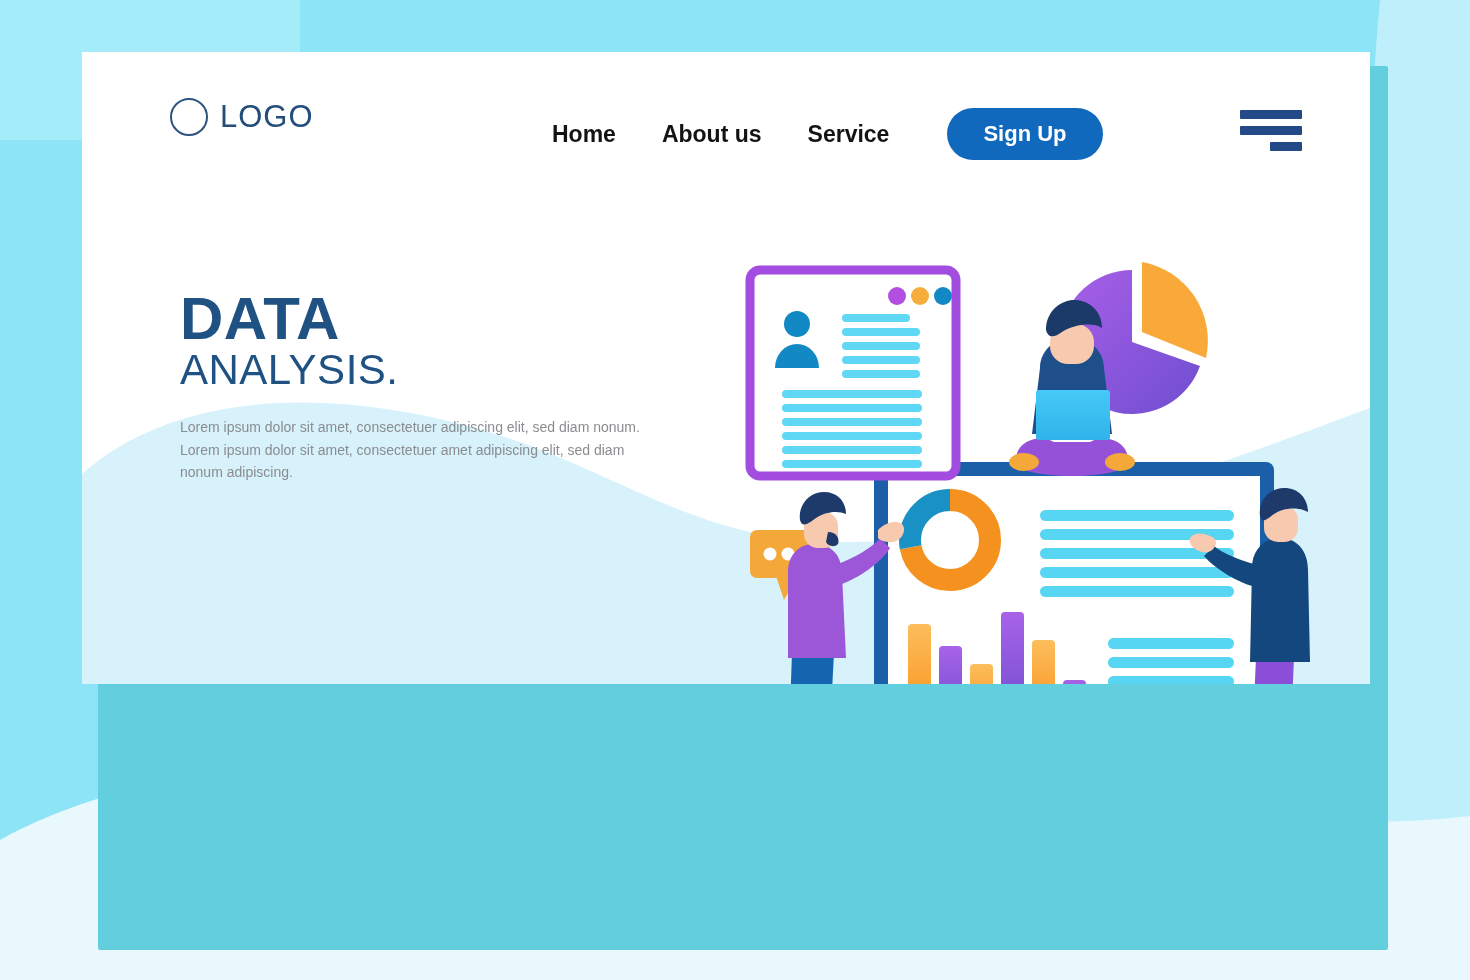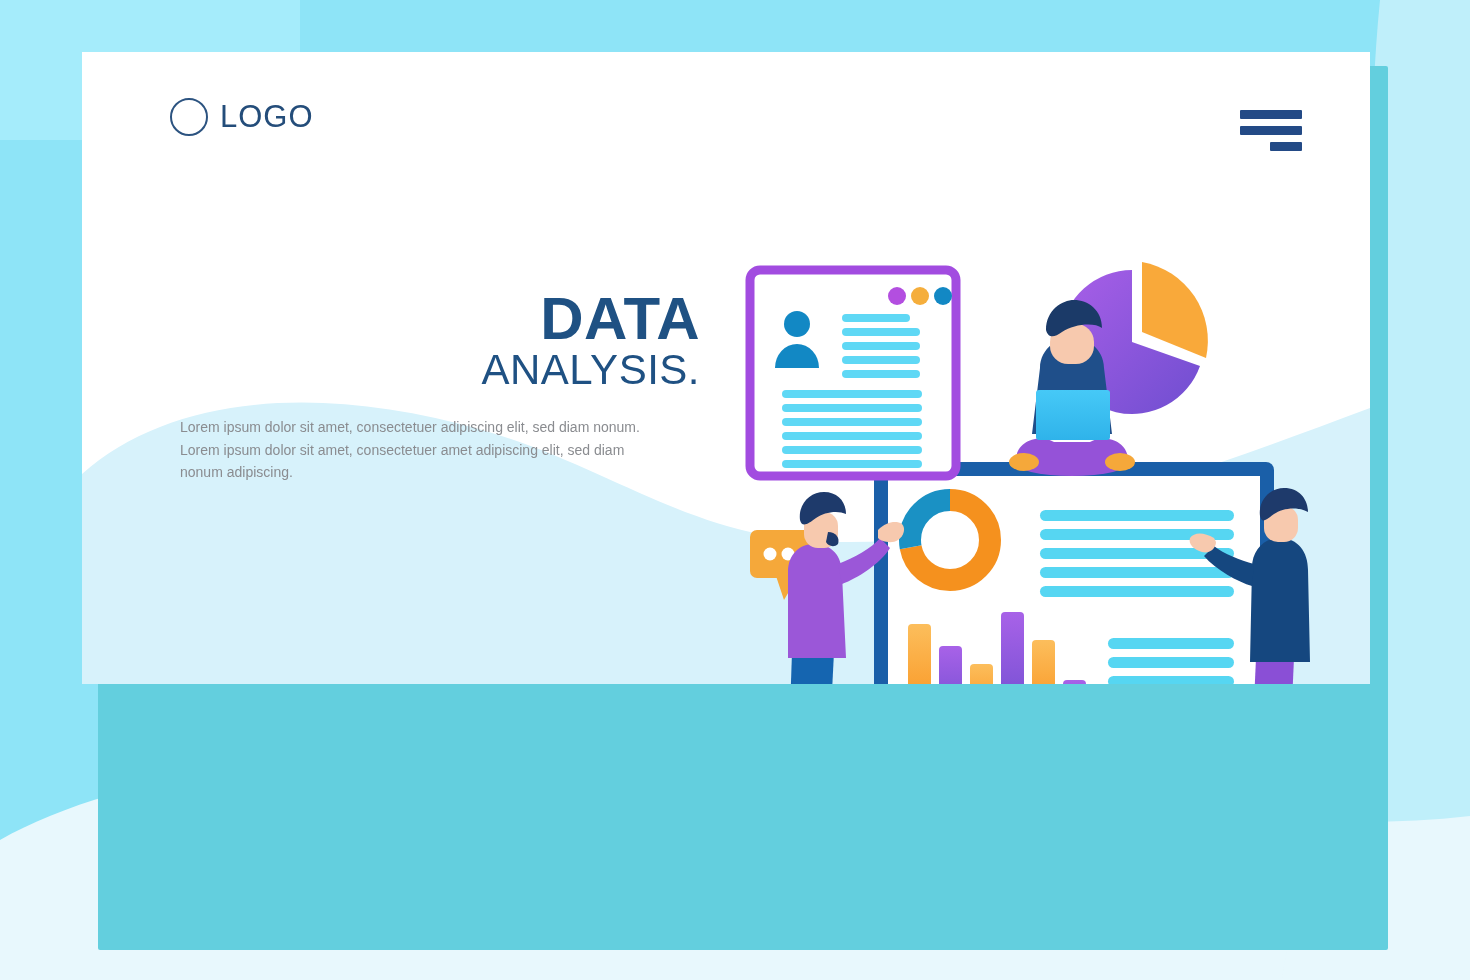--- a/index.html
+++ b/index.html
@@ -71,21 +71,21 @@
     width:62px; display:flex; flex-direction:column; align-items:flex-end; gap:7px;
     cursor:pointer;
   }
   .hamburger i { display:block; height:9px; background:#234a86; border-radius:1px; }
   .hb1 { width:62px; }
   .hb2 { width:62px; }
   .hb3 { width:32px; }
 
   
   .hero { position:absolute; left:98px; top:236px; width:520px; }
-  .hero h1 { line-height:1.02; color:#1f5183;text-align:right; }
+  .hero h1 { line-height:1.02; color:#1f5183; }
   .h1-bold { display:block; font-size:60px; font-weight:bold; letter-spacing:0.5px; }
   .h1-light { display:block; font-size:42px; font-weight:400; letter-spacing:0.5px; }
   .hero p {
     margin-top:24px; font-size:14px; line-height:1.62; color:#8a8c90;
     font-weight:400; max-width:470px;
   }
   .cta-btn {
     margin-top:58px;
     background:#1768b5; color:#fff; border:none;
     font-family:"Liberation Sans", sans-serif;
@@ -121,20 +121,26 @@
     <path d="M0,330 L0,120 C90,40 240,30 400,76 C520,110 600,176 720,186 C880,200 1060,140 1288,54 L1288,330 Z" fill="#d7f2fb"></path>
   </svg>
 
   <nav class="nav">
 
     <div class="logo-wrap">
       <span class="logo-circle"></span>
       <span class="logo-text">LOGO</span>
     </div>
 
+    <div class="nav-links">
+      <a class="nav-link">Home</a>
+      <a class="nav-link">About us</a>
+      <a class="nav-link">Service</a>
+      <button class="signup-btn">Sign Up</button>
+    </div>
 
     <div class="hamburger">
       <i class="hb1"></i>
       <i class="hb2"></i>
       <i class="hb3"></i>
     </div>
   </nav>
 
   <section class="hero">
     <h1>

